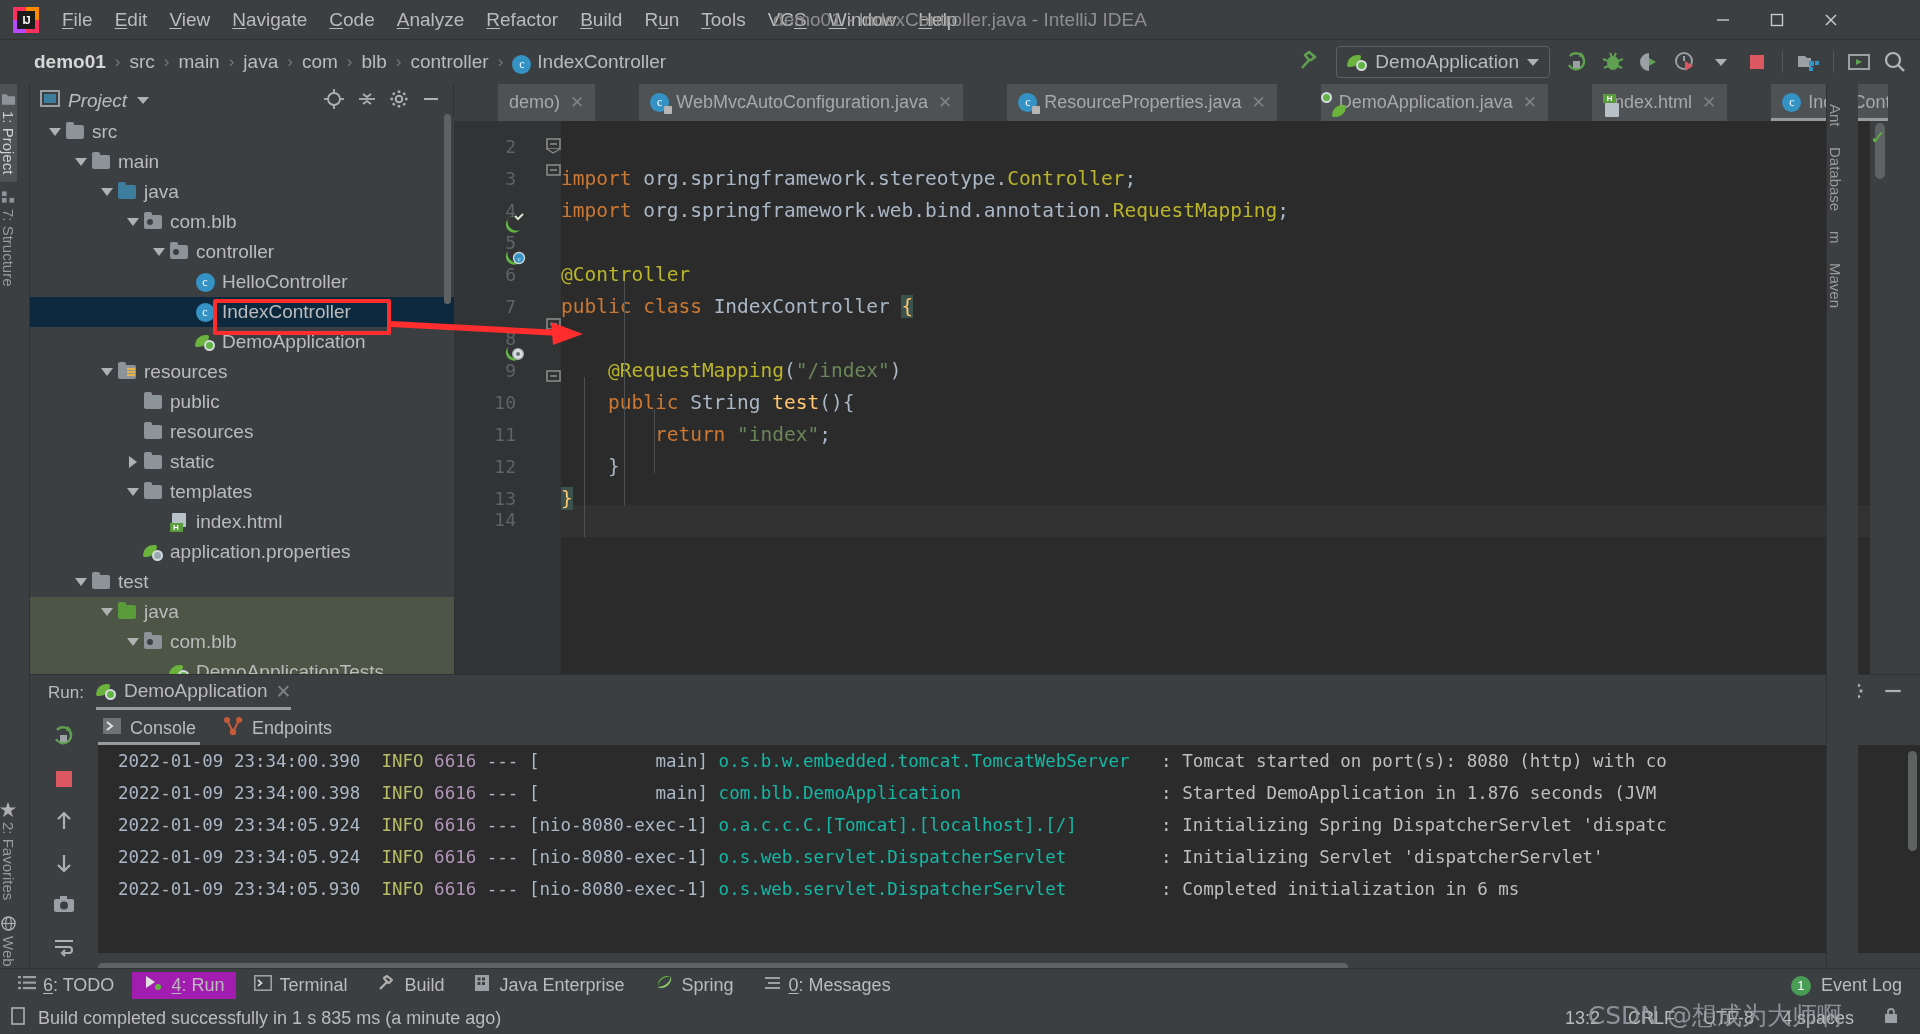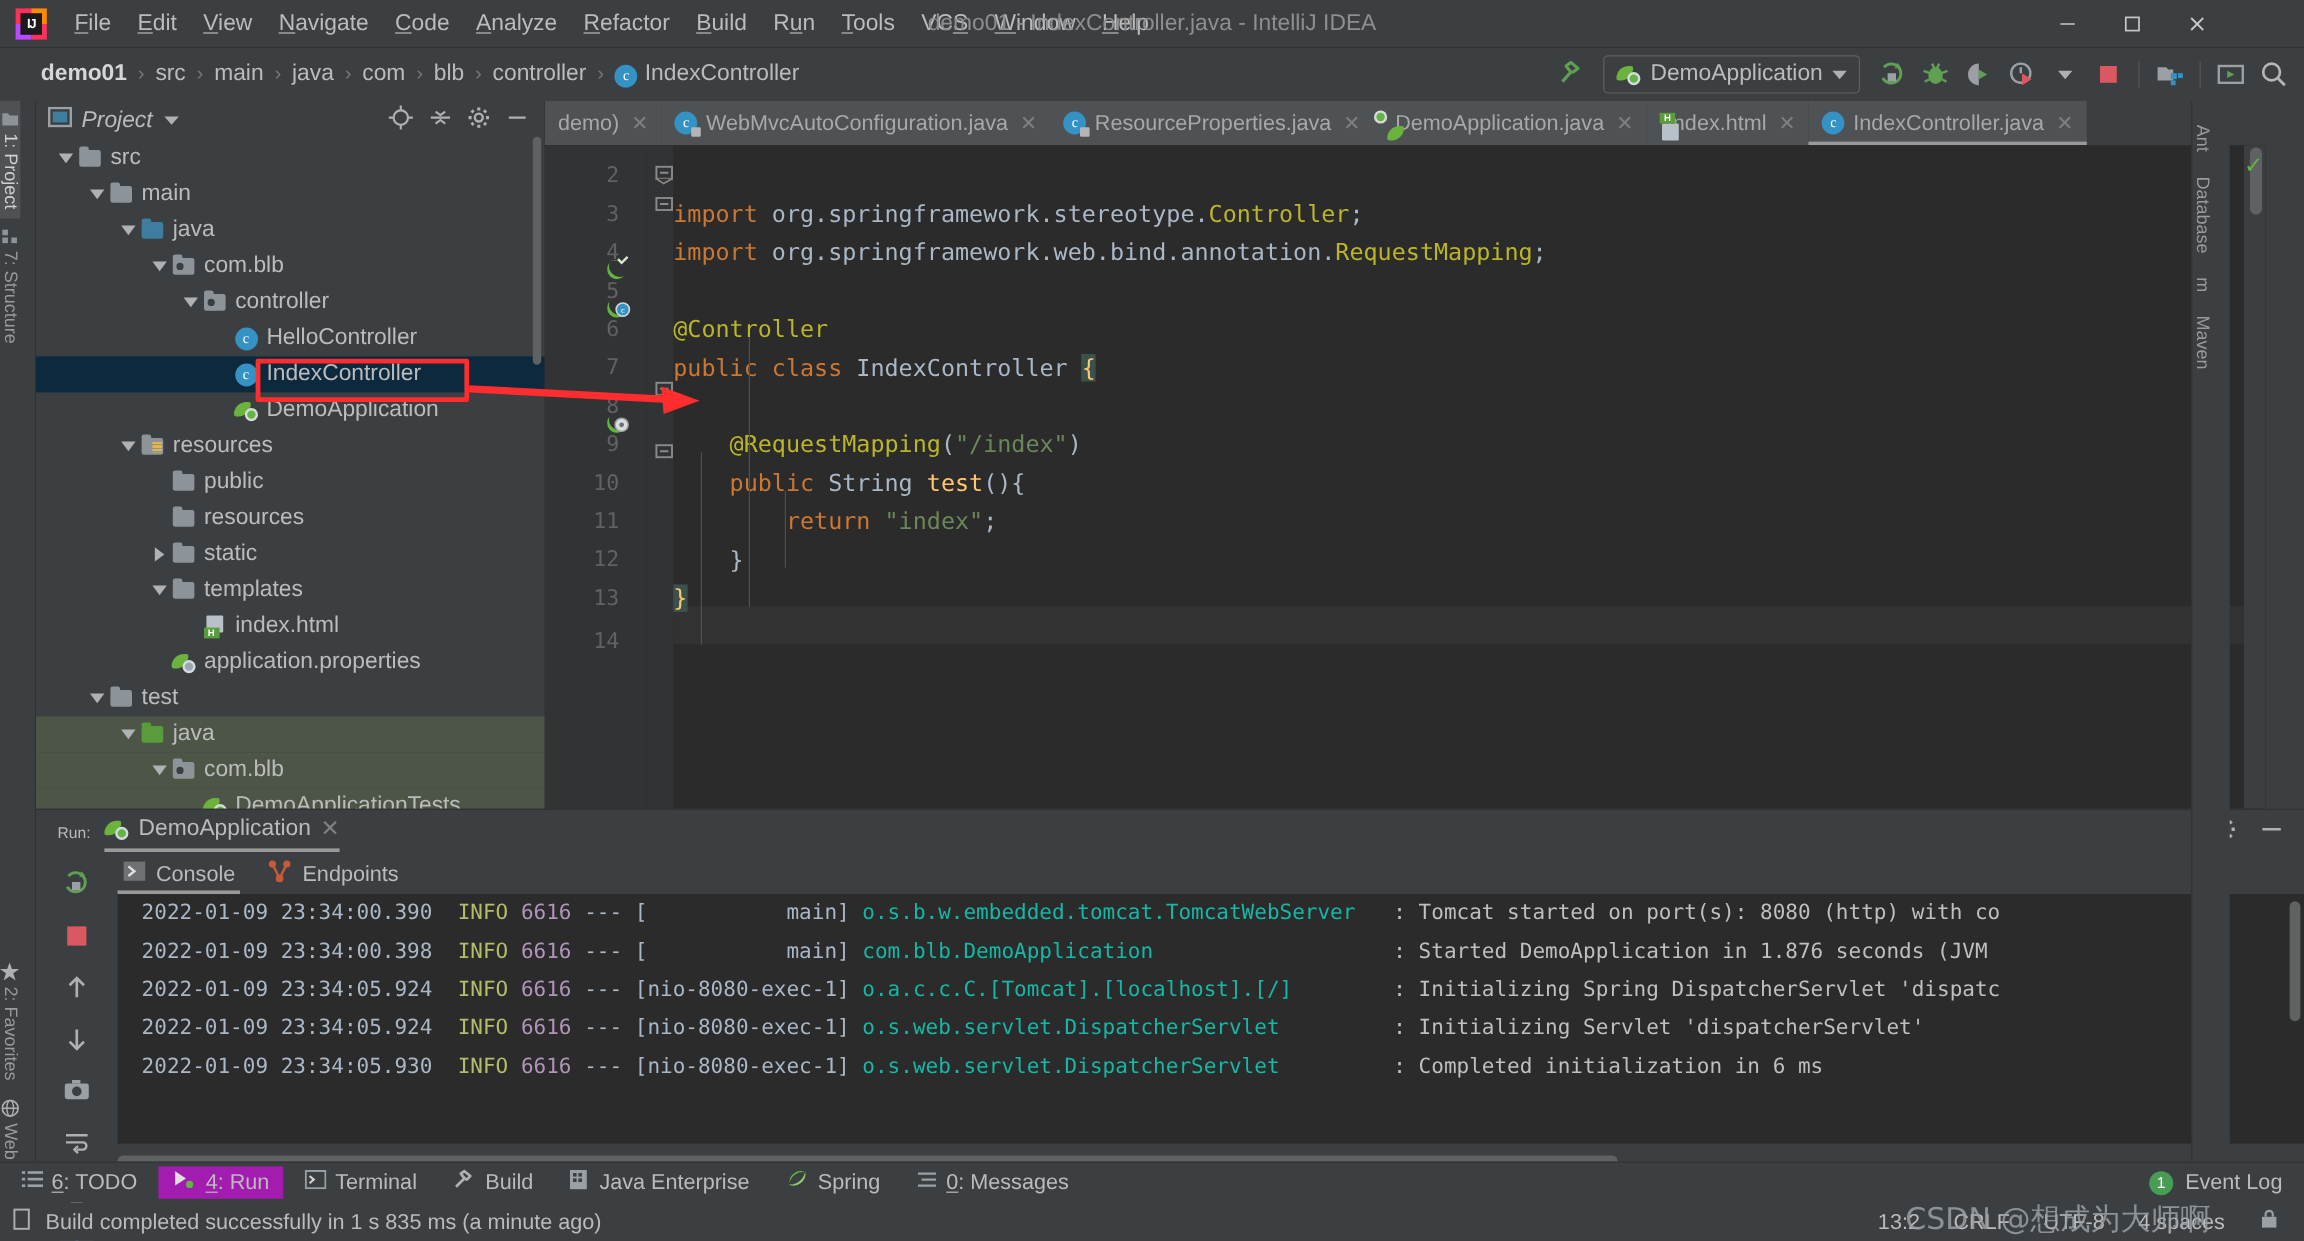--- a/index.html
+++ b/index.html
@@ -164,20 +164,21 @@
 
   
   .tabs {
     position: absolute; left: 454px; top: 84px; width: 1434px; height: 37px;
     background: #3c3f41; display: flex; align-items: stretch; overflow: hidden;
   }
   .tab {
     display: flex; align-items: center; gap: 7px; padding: 0 11px;
     color: #a8a8a8; font-size: 18px; white-space: nowrap; position: relative;
     background: #4e5254;
+    margin-left: 44px;
   }
   .tab.active { background: #4e5254; }
   .tab.active::after {
     content:''; position:absolute; left:0; bottom:0; width:100%; height:3px; background:#9a9a9a;
   }
   .tab .x { color: #7e8184; font-size: 17px; margin-left: 3px; }
   .tab-cls { position: relative; }
   .lockdot {
     position:absolute; right:-3px; bottom:-2px; width:8px; height:8px; background:#b5b5b5; border-radius:1px;
   }
@@ -235,21 +236,21 @@
   }
 
   
   .run-panel {
     position: absolute; left: 30px; top: 674px; width: 1890px; height: 301px;
     background: #3c3f41; border-top: 1px solid #323232;
   }
   .run-head {
     height: 36px; display: flex; align-items: center; padding-left: 18px; gap: 12px;
   }
-  .run-head .lbl { color: #bbbbbb; font-size: 13px; }
+  .run-head .lbl { color: #bbbbbb; font-size: 17px; }
   .run-tabitem {
     display: flex; align-items: center; gap: 8px; color: #bbbbbb; font-size: 19px;
     position: relative; padding-bottom: 4px;
   }
   .run-tabitem::after {
     content:''; position:absolute; left:0; bottom:-3px; width:100%; height:3px; background:#9a9a9a;
   }
   .run-head-right { margin-left: auto; display: flex; align-items: center; gap: 18px; padding-right: 16px; }
   .console-tabs {
     position: absolute; left: 68px; top: 36px; display: flex; align-items: center; gap: 18px; height: 34px;
@@ -773,21 +774,21 @@
         <div class="ln" style="top: 74px;">4</div>
         <div class="ln" style="top: 106px;">5</div>
         <div class="ln" style="top: 138px;">6</div>
         <div class="ln" style="top: 170px;">7</div>
         <div class="ln" style="top: 202px;">8</div>
         <div class="ln" style="top: 234px;">9</div>
         <div class="ln" style="top: 266px;">10</div>
         <div class="ln" style="top: 298px;">11</div>
         <div class="ln" style="top: 330px;">12</div>
         <div class="ln" style="top: 362px;">13</div>
-        <div class="ln" style="top: 398px;">14</div>
+        <div class="ln" style="top: 383px;">14</div>
       </div>
     <div class="caret-line" style="top:384px"></div>
     <div class="code-area" id="code-area">
         <div class="cline" style="top: 10px;"></div>
         <div class="cline" style="top: 42px;"><span class="k">import </span><span class="ty">org.springframework.stereotype.</span><span class="an">Controller</span><span class="ty">;</span></div>
         <div class="cline" style="top: 74px;"><span class="k">import </span><span class="ty">org.springframework.web.bind.annotation.</span><span class="an">RequestMapping</span><span class="ty">;</span></div>
         <div class="cline" style="top: 106px;"></div>
         <div class="cline" style="top: 138px;"><span class="an">@Controller</span></div>
         <div class="cline" style="top: 170px;"><span class="k">public class </span><span class="ty">IndexController </span><span class="brace-hl">{</span></div>
         <div class="cline" style="top: 202px;"></div>

